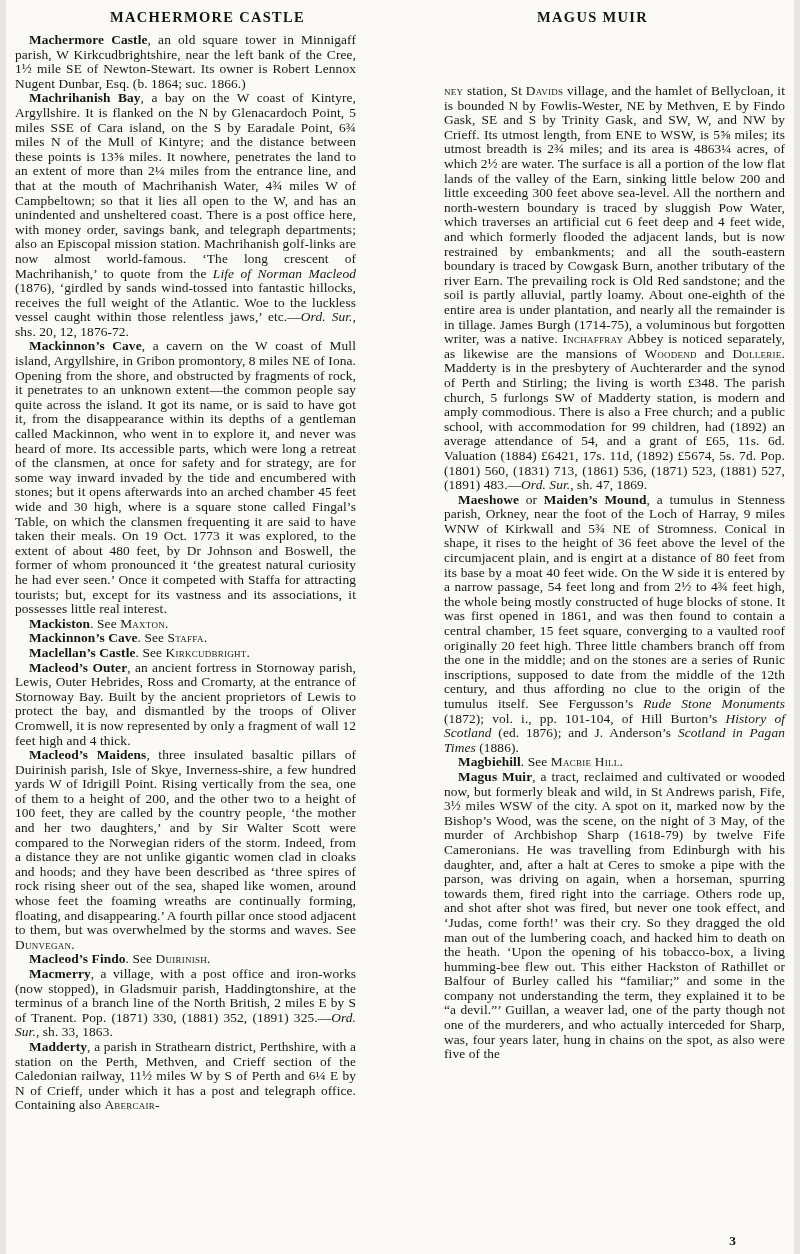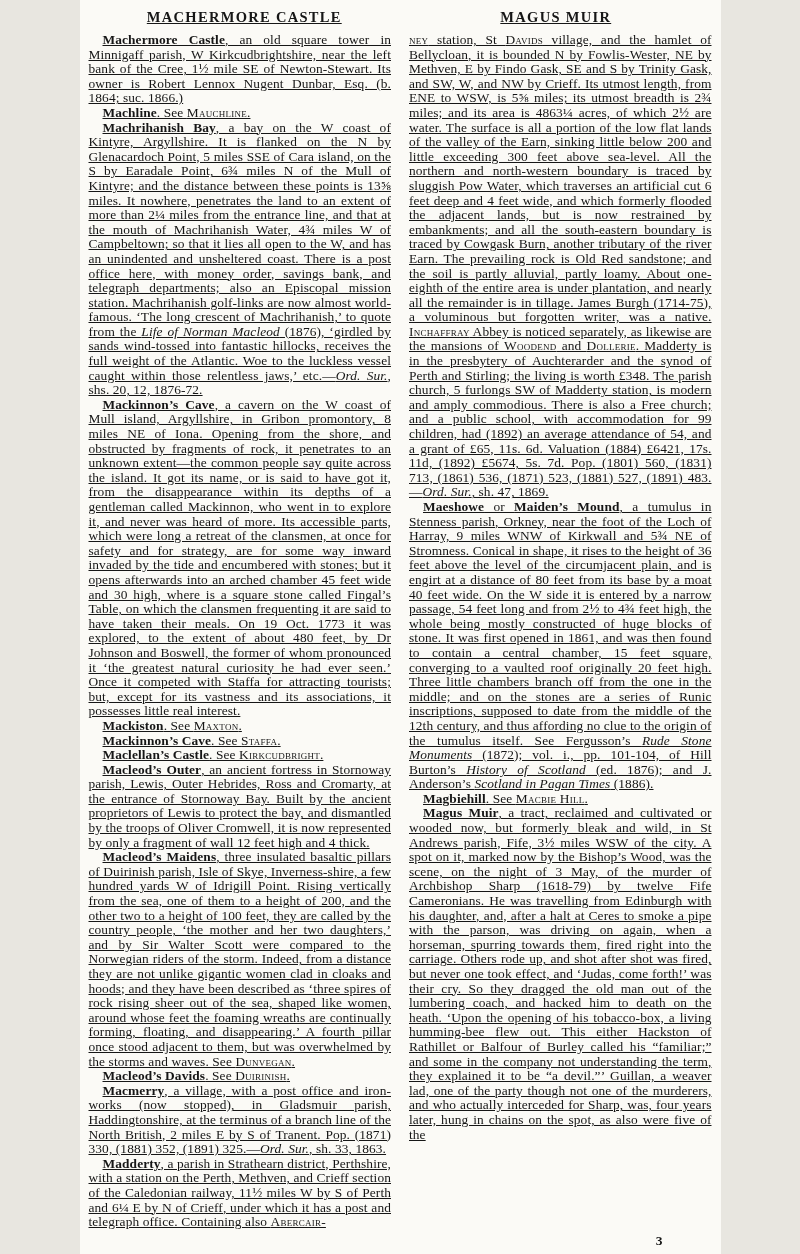--- a/index.html
+++ b/index.html
@@ -4,46 +4,46 @@
 <title>Gazetteer Page</title>
 <style>
   html, body {
     margin: 0;
     padding: 0;
     background: #e8e6e0;
     font-family: "Liberation Serif", serif;
   }
   .page {
     position: relative;
-    width: 641px;
+    width: 788px;
     height: 1254px;
     margin: 0 auto;
     background: #fbfaf6;
     color: #161616;
     box-sizing: border-box;
     padding: 9px 9px 0 9px;
     overflow: hidden;
-    text-decoration: underline;
   }
   .header-row {
     display: flex;
     width: 100%;
   }
   .running-head {
     width: 50%;
     text-align: center;
     font-weight: bold;
     font-size: 14.5px;
     letter-spacing: 1.3px;
     white-space: nowrap;
   }
   .columns {
     display: flex;
     margin-top: 7px;
-    align-items: flex-start;
+    align-items: center;
+    gap: 35px;
   }
   .column {
     width: 382px;
     text-align: justify;
     font-size: 13.4px;
     line-height: 14.6px;
     letter-spacing: 0.1px;
   }
   .column-rule {
     width: 1px;
@@ -74,29 +74,28 @@
 
 <div class="page">
   <div class="header-row">
     <div class="running-head">MACHERMORE CASTLE</div>
     <div class="running-head">MAGUS MUIR</div>
   </div>
 
   <div class="columns">
     <div class="column">
         <p class="entry"><span class="s-b">Machermore Castle</span><span>, an old square tower in Minnigaff parish, W Kirkcudbrightshire, near the left bank of the Cree, 1½ mile SE of Newton-Stewart. Its owner is Robert Lennox Nugent Dunbar, Esq. (b. 1864; suc. 1866.)</span></p>
-        <p class="entry"><span class="s-b">Machline</span><span>. See </span><span class="s-sc">Mauchline</span><span>.</span></p>
         <p class="entry"><span class="s-b">Machrihanish Bay</span><span>, a bay on the W coast of Kintyre, Argyllshire. It is flanked on the N by Glenacardoch Point, 5 miles SSE of Cara island, on the S by Earadale Point, 6¾ miles N of the Mull of Kintyre; and the distance between these points is 13⅝ miles. It nowhere, penetrates the land to an extent of more than 2¼ miles from the entrance line, and that at the mouth of Machrihanish Water, 4¾ miles W of Campbeltown; so that it lies all open to the W, and has an unindented and unsheltered coast. There is a post office here, with money order, savings bank, and telegraph departments; also an Episcopal mission station. Machrihanish golf-links are now almost world-famous. ‘The long crescent of Machrihanish,’ to quote from the </span><span class="s-i">Life of Norman Macleod</span><span> (1876), ‘girdled by sands wind-tossed into fantastic hillocks, receives the full weight of the Atlantic. Woe to the luckless vessel caught within those relentless jaws,’ etc.—</span><span class="s-i">Ord. Sur.</span><span>, shs. 20, 12, 1876-72.</span></p>
         <p class="entry"><span class="s-b">Mackinnon’s Cave</span><span>, a cavern on the W coast of Mull island, Argyllshire, in Gribon promontory, 8 miles NE of Iona. Opening from the shore, and obstructed by fragments of rock, it penetrates to an unknown extent—the common people say quite across the island. It got its name, or is said to have got it, from the disappearance within its depths of a gentleman called Mackinnon, who went in to explore it, and never was heard of more. Its accessible parts, which were long a retreat of the clansmen, at once for safety and for strategy, are for some way inward invaded by the tide and encumbered with stones; but it opens afterwards into an arched chamber 45 feet wide and 30 high, where is a square stone called Fingal’s Table, on which the clansmen frequenting it are said to have taken their meals. On 19 Oct. 1773 it was explored, to the extent of about 480 feet, by Dr Johnson and Boswell, the former of whom pronounced it ‘the greatest natural curiosity he had ever seen.’ Once it competed with Staffa for attracting tourists; but, except for its vastness and its associations, it possesses little real interest.</span></p>
         <p class="entry"><span class="s-b">Mackiston</span><span>. See </span><span class="s-sc">Maxton</span><span>.</span></p>
         <p class="entry"><span class="s-b">Mackinnon’s Cave</span><span>. See </span><span class="s-sc">Staffa</span><span>.</span></p>
         <p class="entry"><span class="s-b">Maclellan’s Castle</span><span>. See </span><span class="s-sc">Kirkcudbright</span><span>.</span></p>
         <p class="entry"><span class="s-b">Macleod’s Outer</span><span>, an ancient fortress in Stornoway parish, Lewis, Outer Hebrides, Ross and Cromarty, at the entrance of Stornoway Bay. Built by the ancient proprietors of Lewis to protect the bay, and dismantled by the troops of Oliver Cromwell, it is now represented by only a fragment of wall 12 feet high and 4 thick.</span></p>
         <p class="entry"><span class="s-b">Macleod’s Maidens</span><span>, three insulated basaltic pillars of Duirinish parish, Isle of Skye, Inverness-shire, a few hundred yards W of Idrigill Point. Rising vertically from the sea, one of them to a height of 200, and the other two to a height of 100 feet, they are called by the country people, ‘the mother and her two daughters,’ and by Sir Walter Scott were compared to the Norwegian riders of the storm. Indeed, from a distance they are not unlike gigantic women clad in cloaks and hoods; and they have been described as ‘three spires of rock rising sheer out of the sea, shaped like women, around whose feet the foaming wreaths are continually forming, floating, and disappearing.’ A fourth pillar once stood adjacent to them, but was overwhelmed by the storms and waves. See </span><span class="s-sc">Dunvegan</span><span>.</span></p>
-        <p class="entry"><span class="s-b">Macleod’s Davids</span><span>. See </span><span class="s-sc">Duirinish</span><span>.</span></p>
+        <p class="entry"><span class="s-b">Macleod’s Findo</span><span>. See </span><span class="s-sc">Duirinish</span><span>.</span></p>
         <p class="entry"><span class="s-b">Macmerry</span><span>, a village, with a post office and iron-works (now stopped), in Gladsmuir parish, Haddingtonshire, at the terminus of a branch line of the North British, 2 miles E by S of Tranent. Pop. (1871) 330, (1881) 352, (1891) 325.—</span><span class="s-i">Ord. Sur.</span><span>, sh. 33, 1863.</span></p>
         <p class="entry"><span class="s-b">Madderty</span><span>, a parish in Strathearn district, Perthshire, with a station on the Perth, Methven, and Crieff section of the Caledonian railway, 11½ miles W by S of Perth and 6¼ E by N of Crieff, under which it has a post and telegraph office. Containing also </span><span class="s-sc">Abercair-</span></p>
       </div>
     <div class="column-rule"></div>
     <div class="column">
         <p class="entry cont"><span class="s-sc">ney</span><span> station, St </span><span class="s-sc">Davids</span><span> village, and the hamlet of Bellycloan, it is bounded N by Fowlis-Wester, NE by Methven, E by Findo Gask, SE and S by Trinity Gask, and SW, W, and NW by Crieff. Its utmost length, from ENE to WSW, is 5⅝ miles; its utmost breadth is 2¾ miles; and its area is 4863¼ acres, of which 2½ are water. The surface is all a portion of the low flat lands of the valley of the Earn, sinking little below 200 and little exceeding 300 feet above sea-level. All the northern and north-western boundary is traced by sluggish Pow Water, which traverses an artificial cut 6 feet deep and 4 feet wide, and which formerly flooded the adjacent lands, but is now restrained by embankments; and all the south-eastern boundary is traced by Cowgask Burn, another tributary of the river Earn. The prevailing rock is Old Red sandstone; and the soil is partly alluvial, partly loamy. About one-eighth of the entire area is under plantation, and nearly all the remainder is in tillage. James Burgh (1714-75), a voluminous but forgotten writer, was a native. </span><span class="s-sc">Inchaffray</span><span> Abbey is noticed separately, as likewise are the mansions of </span><span class="s-sc">Woodend</span><span> and </span><span class="s-sc">Dollerie</span><span>. Madderty is in the presbytery of Auchterarder and the synod of Perth and Stirling; the living is worth £348. The parish church, 5 furlongs SW of Madderty station, is modern and amply commodious. There is also a Free church; and a public school, with accommodation for 99 children, had (1892) an average attendance of 54, and a grant of £65, 11s. 6d. Valuation (1884) £6421, 17s. 11d, (1892) £5674, 5s. 7d. Pop. (1801) 560, (1831) 713, (1861) 536, (1871) 523, (1881) 527, (1891) 483.—</span><span class="s-i">Ord. Sur.</span><span>, sh. 47, 1869.</span></p>
         <p class="entry"><span class="s-b">Maeshowe</span><span> or </span><span class="s-b">Maiden’s Mound</span><span>, a tumulus in Stenness parish, Orkney, near the foot of the Loch of Harray, 9 miles WNW of Kirkwall and 5¾ NE of Stromness. Conical in shape, it rises to the height of 36 feet above the level of the circumjacent plain, and is engirt at a distance of 80 feet from its base by a moat 40 feet wide. On the W side it is entered by a narrow passage, 54 feet long and from 2½ to 4¾ feet high, the whole being mostly constructed of huge blocks of stone. It was first opened in 1861, and was then found to contain a central chamber, 15 feet square, converging to a vaulted roof originally 20 feet high. Three little chambers branch off from the one in the middle; and on the stones are a series of Runic inscriptions, supposed to date from the middle of the 12th century, and thus affording no clue to the origin of the tumulus itself. See Fergusson’s </span><span class="s-i">Rude Stone Monuments</span><span> (1872); vol. i., pp. 101-104, of Hill Burton’s </span><span class="s-i">History of Scotland</span><span> (ed. 1876); and J. Anderson’s </span><span class="s-i">Scotland in Pagan Times</span><span> (1886).</span></p>
         <p class="entry"><span class="s-b">Magbiehill</span><span>. See </span><span class="s-sc">Macbie Hill</span><span>.</span></p>
         <p class="entry"><span class="s-b">Magus Muir</span><span>, a tract, reclaimed and cultivated or wooded now, but formerly bleak and wild, in St Andrews parish, Fife, 3½ miles WSW of the city. A spot on it, marked now by the Bishop’s Wood, was the scene, on the night of 3 May, of the murder of Archbishop Sharp (1618-79) by twelve Fife Cameronians. He was travelling from Edinburgh with his daughter, and, after a halt at Ceres to smoke a pipe with the parson, was driving on again, when a horseman, spurring towards them, fired right into the carriage. Others rode up, and shot after shot was fired, but never one took effect, and ‘Judas, come forth!’ was their cry. So they dragged the old man out of the lumbering coach, and hacked him to death on the heath. ‘Upon the opening of his tobacco-box, a living humming-bee flew out. This either Hackston of Rathillet or Balfour of Burley called his “familiar;” and some in the company not understanding the term, they explained it to be “a devil.”’ Guillan, a weaver lad, one of the party though not one of the murderers, and who actually interceded for Sharp, was, four years later, hung in chains on the spot, as also were five of the</span></p>
       </div>

